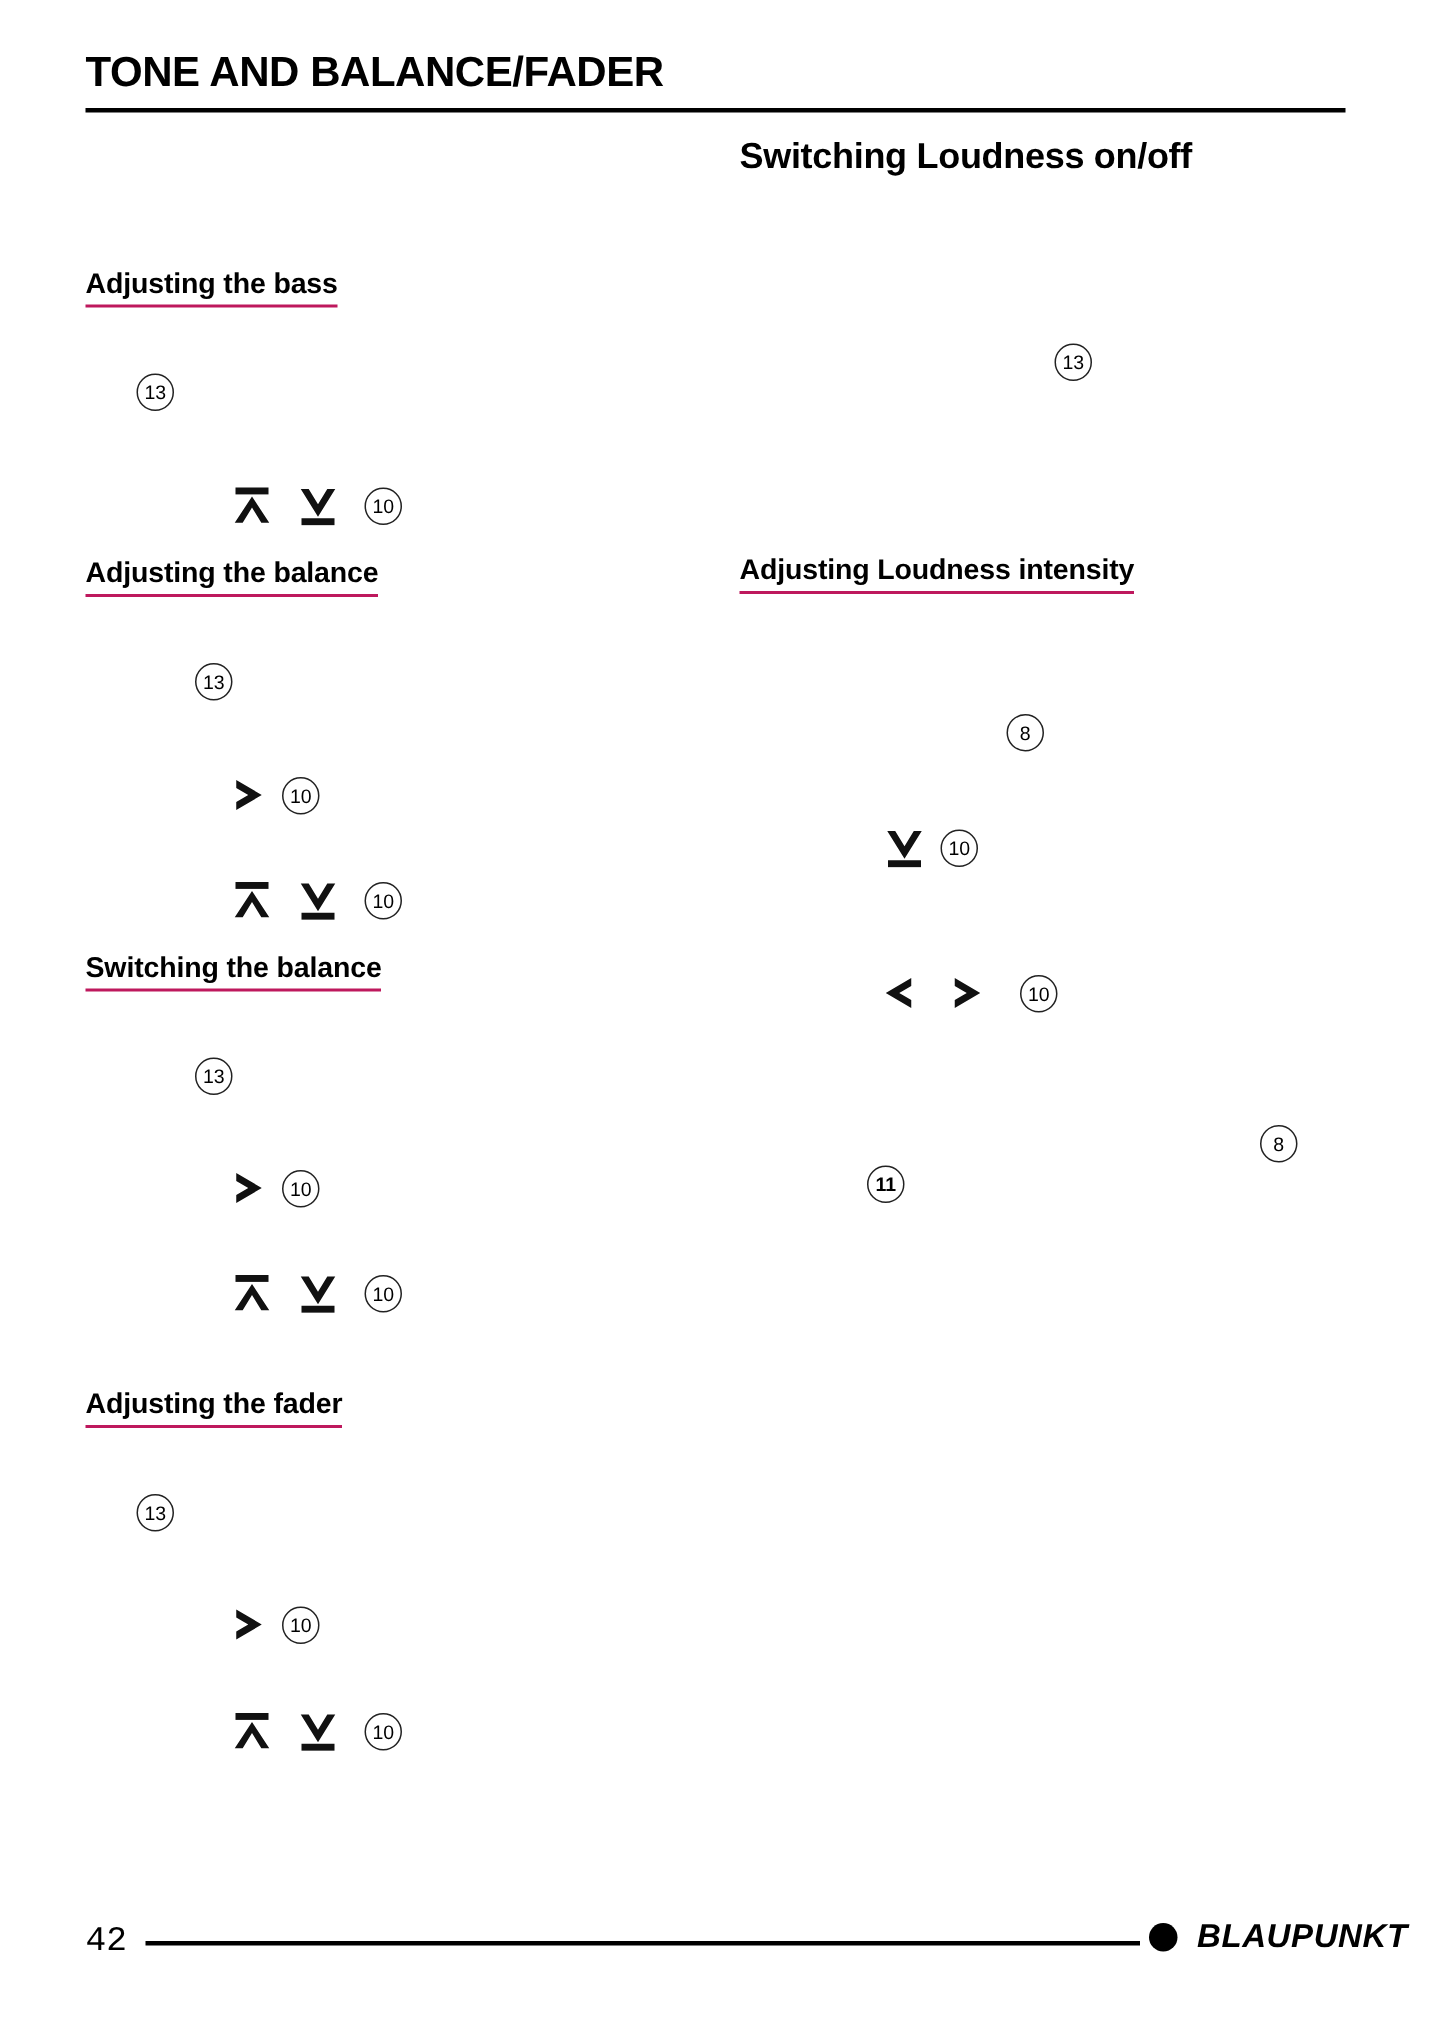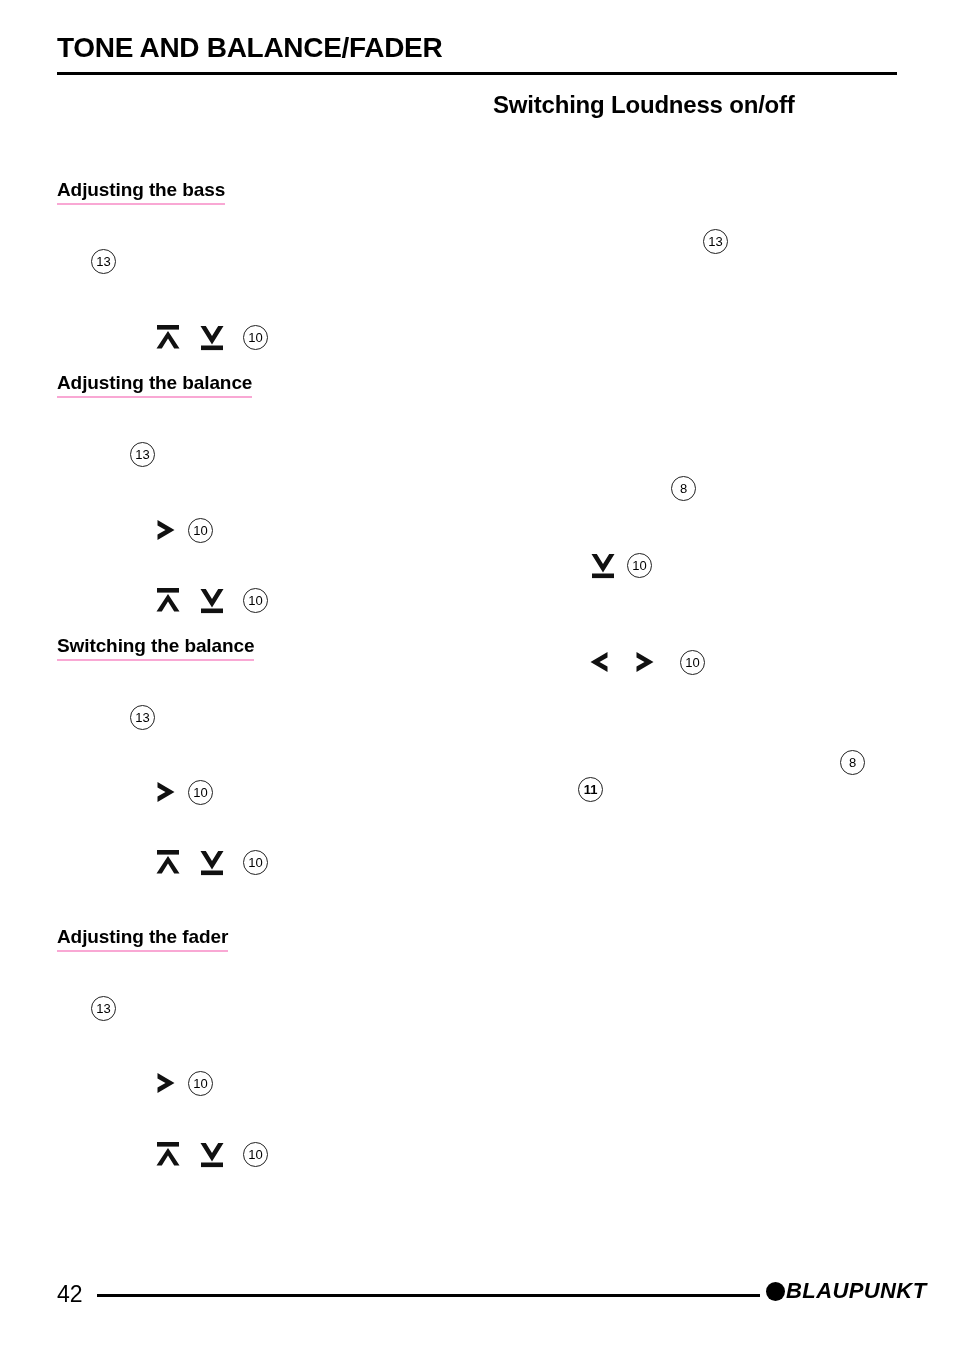--- a/index.html
+++ b/index.html
@@ -60,21 +60,21 @@
     line-height: 1.42;
     letter-spacing: -0.2px;
     margin: 0;
   }
   .h2 {
     font-size: 19px;
     font-weight: bold;
     letter-spacing: -0.1px;
     margin: 0;
     display: inline-block;
-    border-bottom: 2px solid #f9a8d4;
+    border-bottom: 2px solid #be185d;
     padding-bottom: 1px;
     line-height: 1.25;
   }
 
   
   .ref {
     display: inline-flex;
     align-items: center;
     justify-content: center;
     width: 25px;
@@ -101,36 +101,37 @@
   .abs { position: absolute; }
 
   
   .footer-num {
     position: absolute;
     left: 57px;
     top: 1283px;
     font-size: 23px;
     line-height: 1;
     letter-spacing: 0px;
+    font-family: Liberation Mono, monospace;
   }
   .footer-rule {
     position: absolute;
     left: 97px;
     top: 1294px;
     width: 663px;
     height: 3px;
     background: #000;
   }
   .brand {
     position: absolute;
     left: 766px;
     top: 1280px;
     display: flex;
     align-items: center;
-    gap: 1px;
+    gap: 13px;
     white-space: nowrap;
   }
   .brand-dot {
     width: 19px;
     height: 19px;
     border-radius: 50%;
     background: #000;
     display: block;
     flex: none;
   }
@@ -275,20 +276,23 @@
   </div>
 
   <div class="col col-right">
     <h1 class="h1">Switching Loudness on/off</h1>
   </div>
 
   <div class="abs" style="left:703px; top:229px;">
     <span class="ref">13</span>
   </div>
 
+  <div class="abs" style="left:493px; top:369px;">
+    <span class="h2">Adjusting Loudness intensity</span>
+  </div>
 
   <div class="abs" style="left:671px; top:476px;">
     <span class="ref">8</span>
   </div>
 
   <div class="abs" style="left:590px; top:551px; display:flex; align-items:center; gap:11px;">
     <span class="glyph">
       <svg width="26" height="28" viewBox="0 0 26 28">
         <path d="M13 21.5 L1.5 3 L6.8 3 L13 13.1 L19.2 3 L24.5 3 Z" fill="#111"></path>
         <rect x="2" y="22.5" width="22" height="4.6" fill="#111"></rect>

